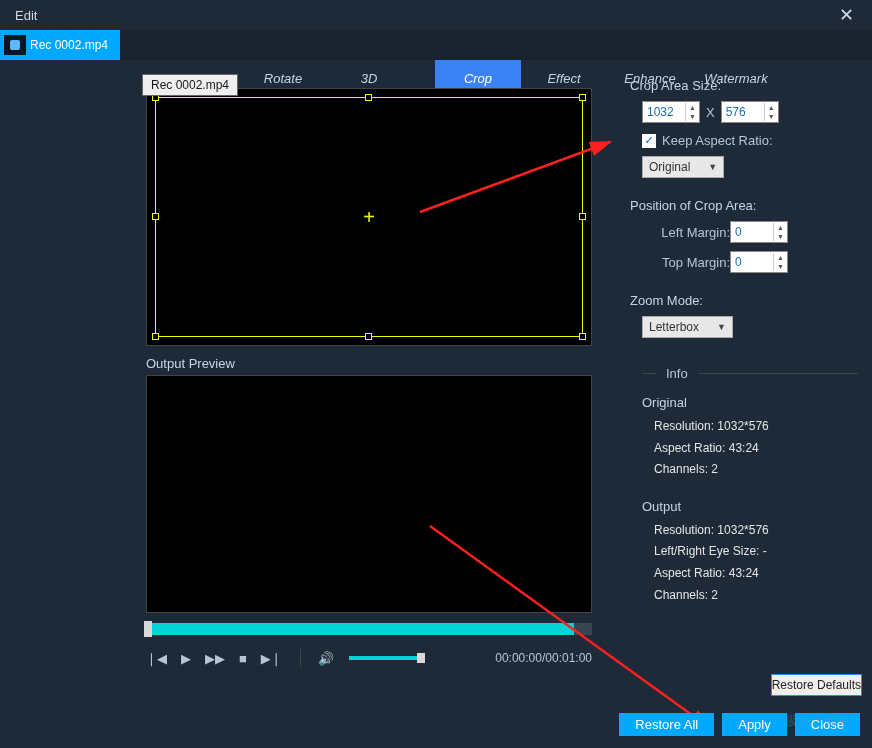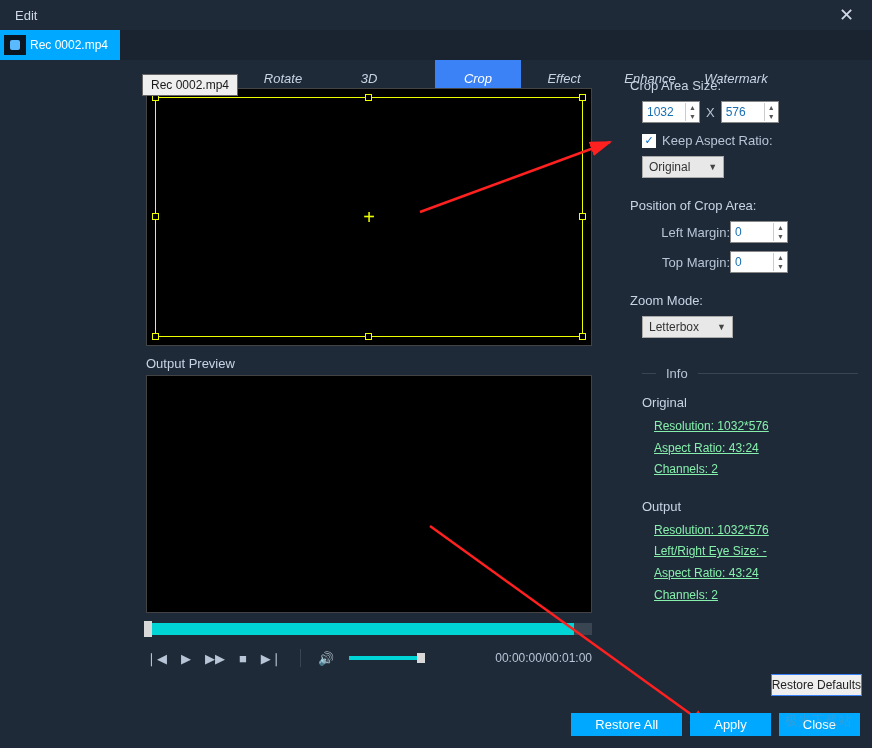--- a/index.html
+++ b/index.html
@@ -213,33 +213,33 @@
     }
     .label-input-row .lbl { width: 88px; text-align: right; font-size: 13px; }
     .info-section { margin-top: 28px; margin-left: 12px; }
     .info-divider {
       display: flex; align-items: center; gap: 10px; margin-bottom: 14px;
     }
     .info-divider .line { flex: 0 0 14px; height: 1px; background: #3a4552; }
     .info-divider .line2 { flex: 1; height: 1px; background: #3a4552; }
     .info-block { margin-bottom: 18px; }
     .info-block .blk-title { color: #c8d4e4; margin-bottom: 6px; }
-    .info-block .blk-line { color: #86efac; font-size: 12px; margin-left: 12px; line-height: 1.8; text-decoration: underline; }
+    .info-block .blk-line { color: #e5e5e5; font-size: 12px; margin-left: 12px; line-height: 1.8; }
     .restore-defaults {
       position: absolute; right: 10px; bottom: 52px;
       background: #efefef; color: #222; border: 1px solid #3b82f6;
       padding: 3px 0; font-size: 12px; cursor: pointer;
     }
     .bottom-buttons {
       position: absolute; right: 12px; bottom: 12px;
       display: flex; gap: 8px;
     }
     .btn {
       background: #00a8ff; color: #fff;
-      padding: 4px 24px; font-size: 13px; cursor: pointer;
+      padding: 4px 16px; font-size: 13px; cursor: pointer;
       border: none;
     }
     .red-arrow {
       position: absolute;
       pointer-events: none;
     }
     .watermark {
       position: absolute; right: 20px; bottom: 18px;
       color: rgba(130,150,170,0.35); font-size: 13px; pointer-events: none;
       letter-spacing: 0.5px;

